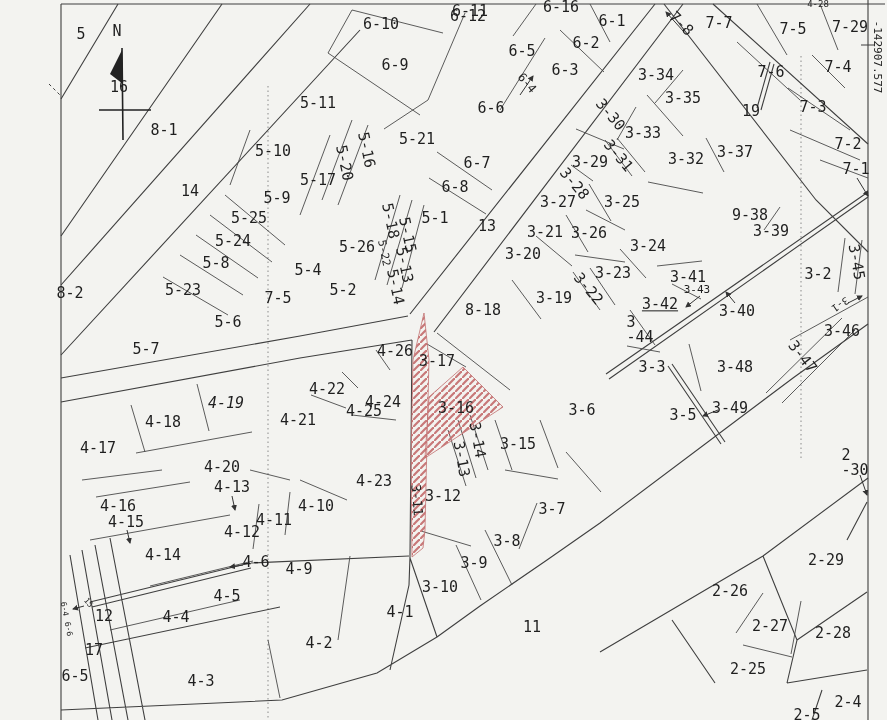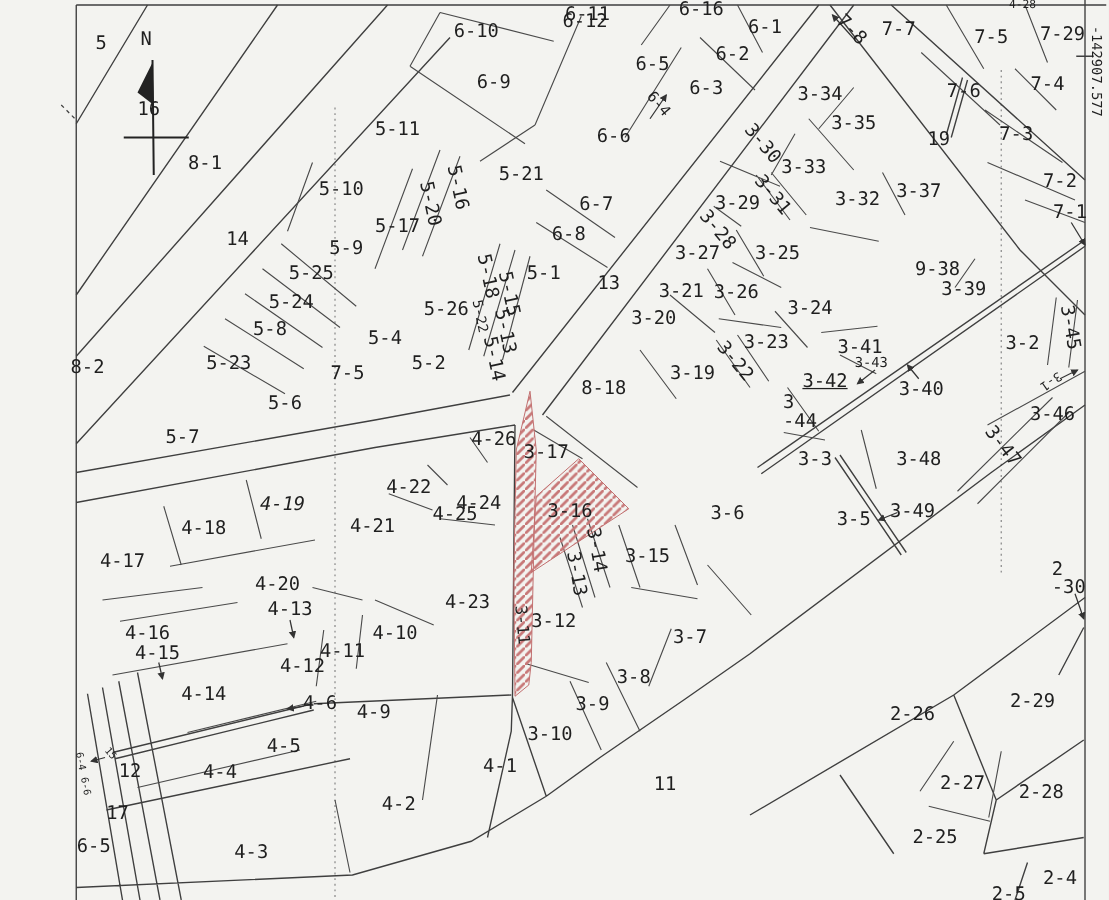--- a/index.html
+++ b/index.html
@@ -206,21 +206,21 @@
       <div class="lbl" style="left: 443px; top: 497px; --r: 0deg;">3-12</div>
       <div class="lbl" style="left: 417px; top: 500px; font-size: 13px; --r: 85deg;">3-11</div>
       <div class="lbl" style="left: 552px; top: 510px; --r: 0deg;">3-7</div>
       <div class="lbl" style="left: 507px; top: 542px; --r: 0deg;">3-8</div>
       <div class="lbl" style="left: 474px; top: 564px; --r: 0deg;">3-9</div>
       <div class="lbl" style="left: 440px; top: 588px; --r: 0deg;">3-10</div>
       <div class="lbl" style="left: 532px; top: 628px; --r: 0deg;">11</div>
       <div class="lbl" style="left: 855px; top: 463px; --r: 0deg;">2
 -30</div>
       <div class="lbl" style="left: 826px; top: 561px; --r: 0deg;">2-29</div>
-      <div class="lbl" style="left: 730px; top: 572px; --r: 0deg;">2-26</div>
+      <div class="lbl" style="left: 730px; top: 592px; --r: 0deg;">2-26</div>
       <div class="lbl" style="left: 770px; top: 627px; --r: 0deg;">2-27</div>
       <div class="lbl" style="left: 833px; top: 634px; --r: 0deg;">2-28</div>
       <div class="lbl" style="left: 748px; top: 670px; --r: 0deg;">2-25</div>
       <div class="lbl" style="left: 848px; top: 703px; --r: 0deg;">2-4</div>
       <div class="lbl" style="left: 807px; top: 716px; --r: 0deg;">2-5</div>
       <div class="lbl" style="left: 395px; top: 352px; --r: 0deg;">4-26</div>
       <div class="lbl" style="left: 364px; top: 364px; margin-top: 48px; --r: 0deg;">4-25</div>
       <div class="lbl" style="left: 327px; top: 390px; --r: 0deg;">4-22</div>
       <div class="lbl" style="left: 383px; top: 403px; --r: 0deg;">4-24</div>
       <div class="lbl" style="left: 298px; top: 421px; --r: 0deg;">4-21</div>

